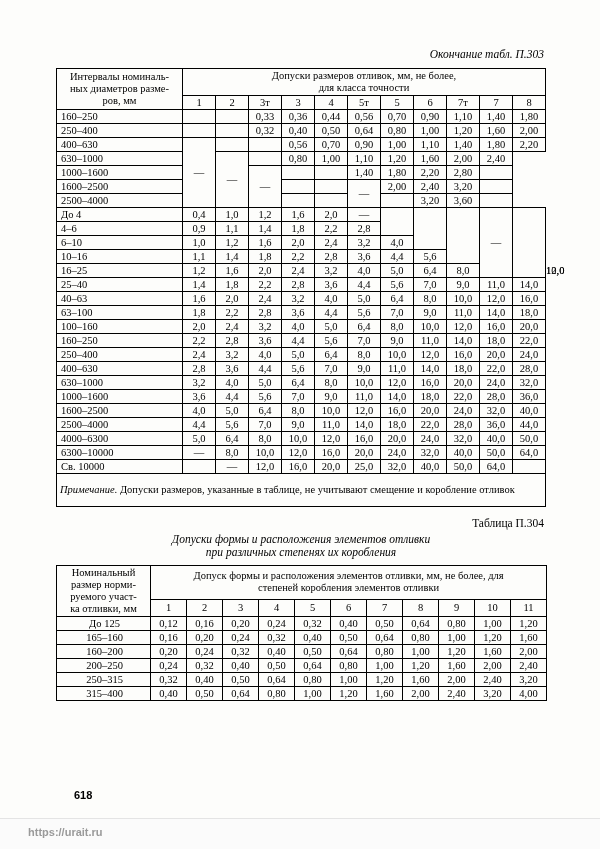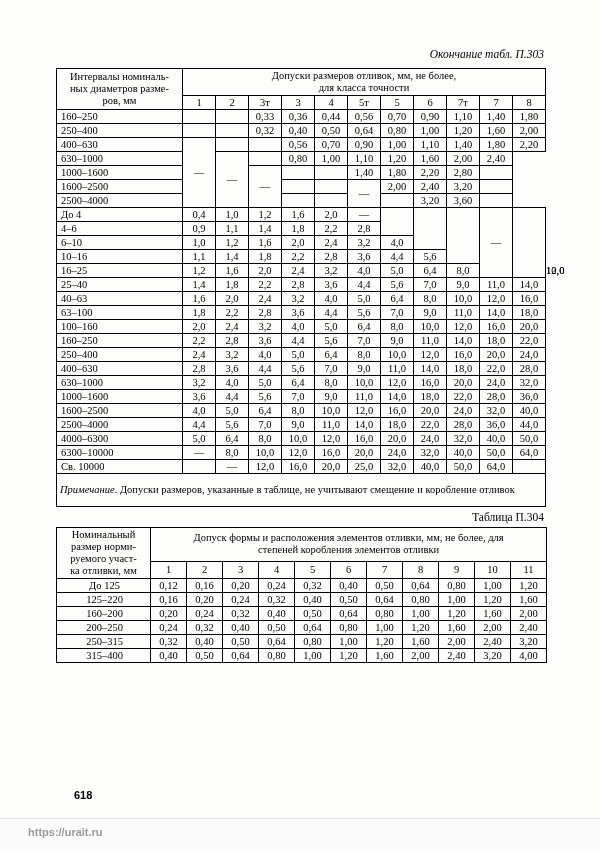--- a/index.html
+++ b/index.html
@@ -67,21 +67,21 @@
   .note {
     font-size: 10.5px;
     line-height: 12.5px;
     text-align: left;
     padding: 2px 3px;
   }
   .note i { font-style: italic; }
   .tbl-label {
     text-align: right;
     font-size: 11.5px;
-    margin-top: 4px;
+    margin-top: 10px;
     margin-bottom: 4px;
     padding-right: 2px;
   }
   .tbl-title {
     text-align: center;
     font-style: italic;
     font-size: 11.5px;
     line-height: 13px;
     margin-bottom: 6px;
   }
@@ -503,20 +503,24 @@
           <td>64,0</td>
           <td></td>
         </tr>
         <tr>
           <td colspan="12" class="note" style="height:28px;"><i>Примечание.</i> Допуски размеров, указанные в таблице, не учитывают смещение и коробление отливок</td>
         </tr>
       </tbody>
     </table>
 
     <div class="tbl-label">Таблица П.304</div>
+    <div class="tbl-title">
+      <div>Допуски формы и расположения элементов отливки</div>
+      <div>при различных степенях их коробления</div>
+    </div>
 
     <div class="table2-wrap">
     <table>
       <colgroup>
         <col style="width:94px">
         <col style="width:36px">
             <col style="width:36px">
             <col style="width:36px">
         <col style="width:36px">
             <col style="width:36px">
@@ -563,21 +567,21 @@
           <td>0,24</td>
           <td>0,32</td>
           <td>0,40</td>
           <td>0,50</td>
           <td>0,64</td>
           <td>0,80</td>
           <td>1,00</td>
           <td>1,20</td>
         </tr>
         <tr>
-          <td class="rowhead rowhead-c">125–220</td>
+          <td class="rowhead rowhead-c">165–160</td>
           <td>0,16</td>
           <td>0,20</td>
           <td>0,24</td>
           <td>0,32</td>
           <td>0,40</td>
           <td>0,50</td>
           <td>0,64</td>
           <td>0,80</td>
           <td>1,00</td>
           <td>1,20</td>

